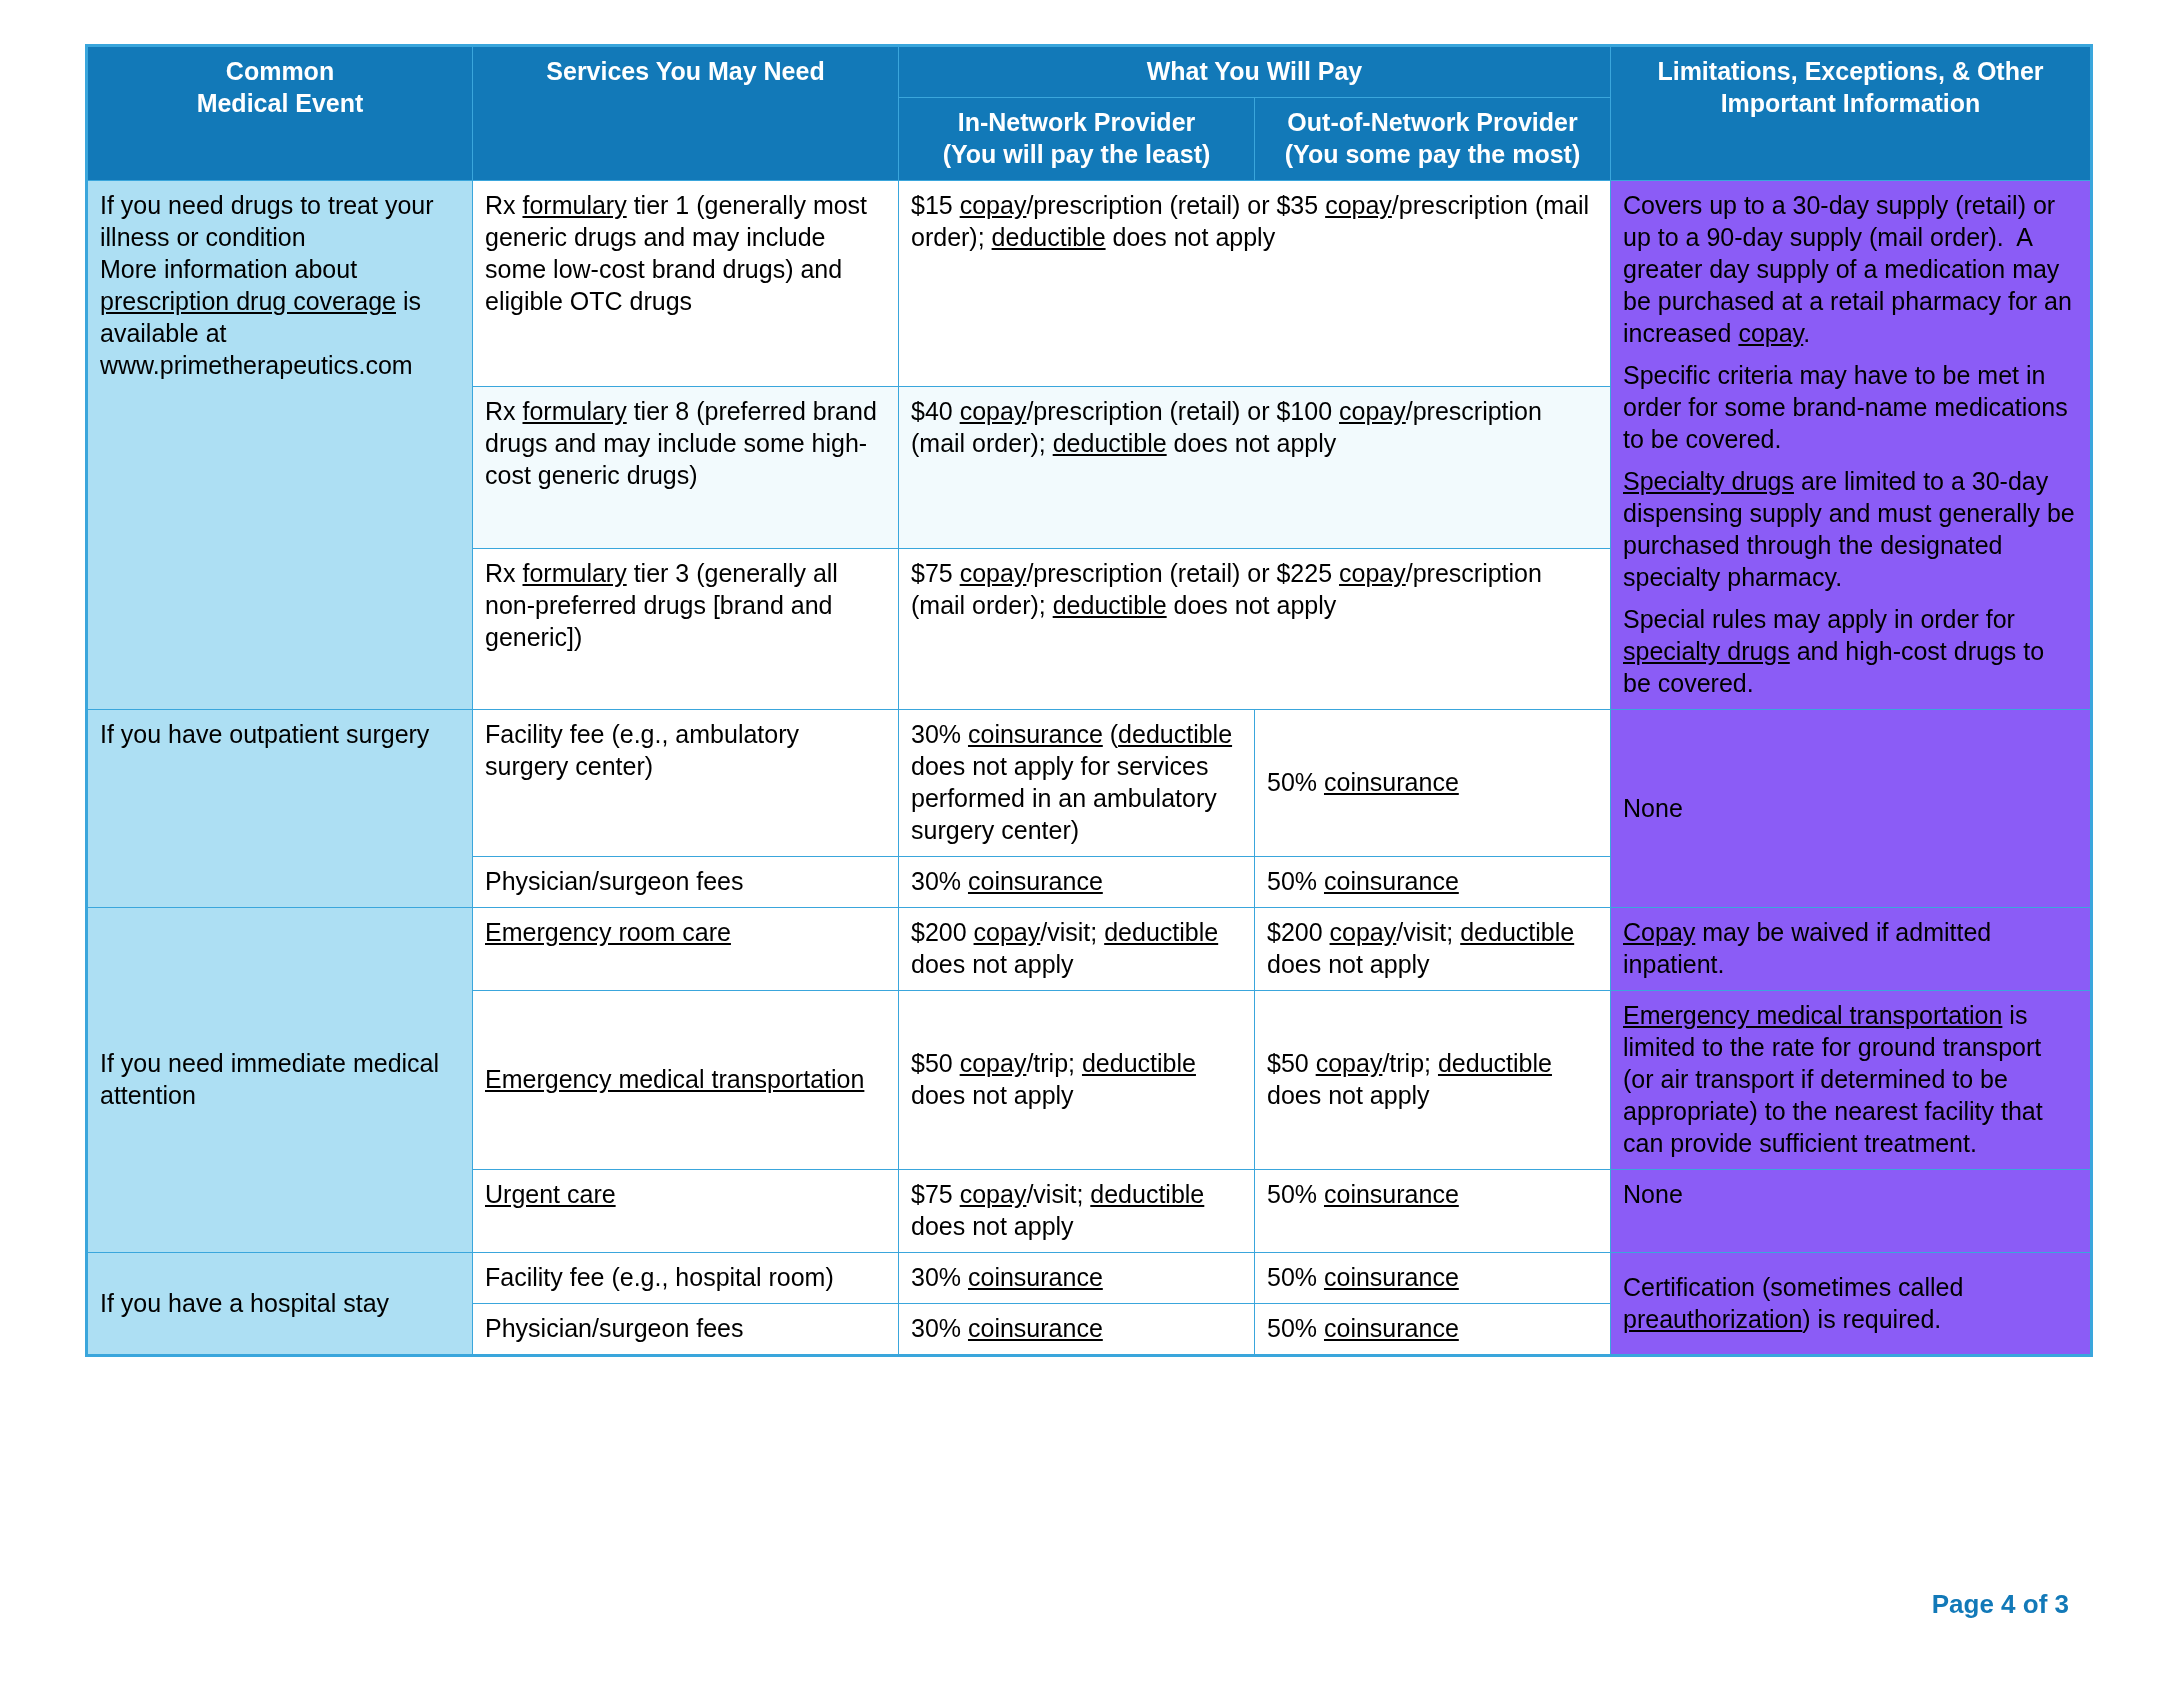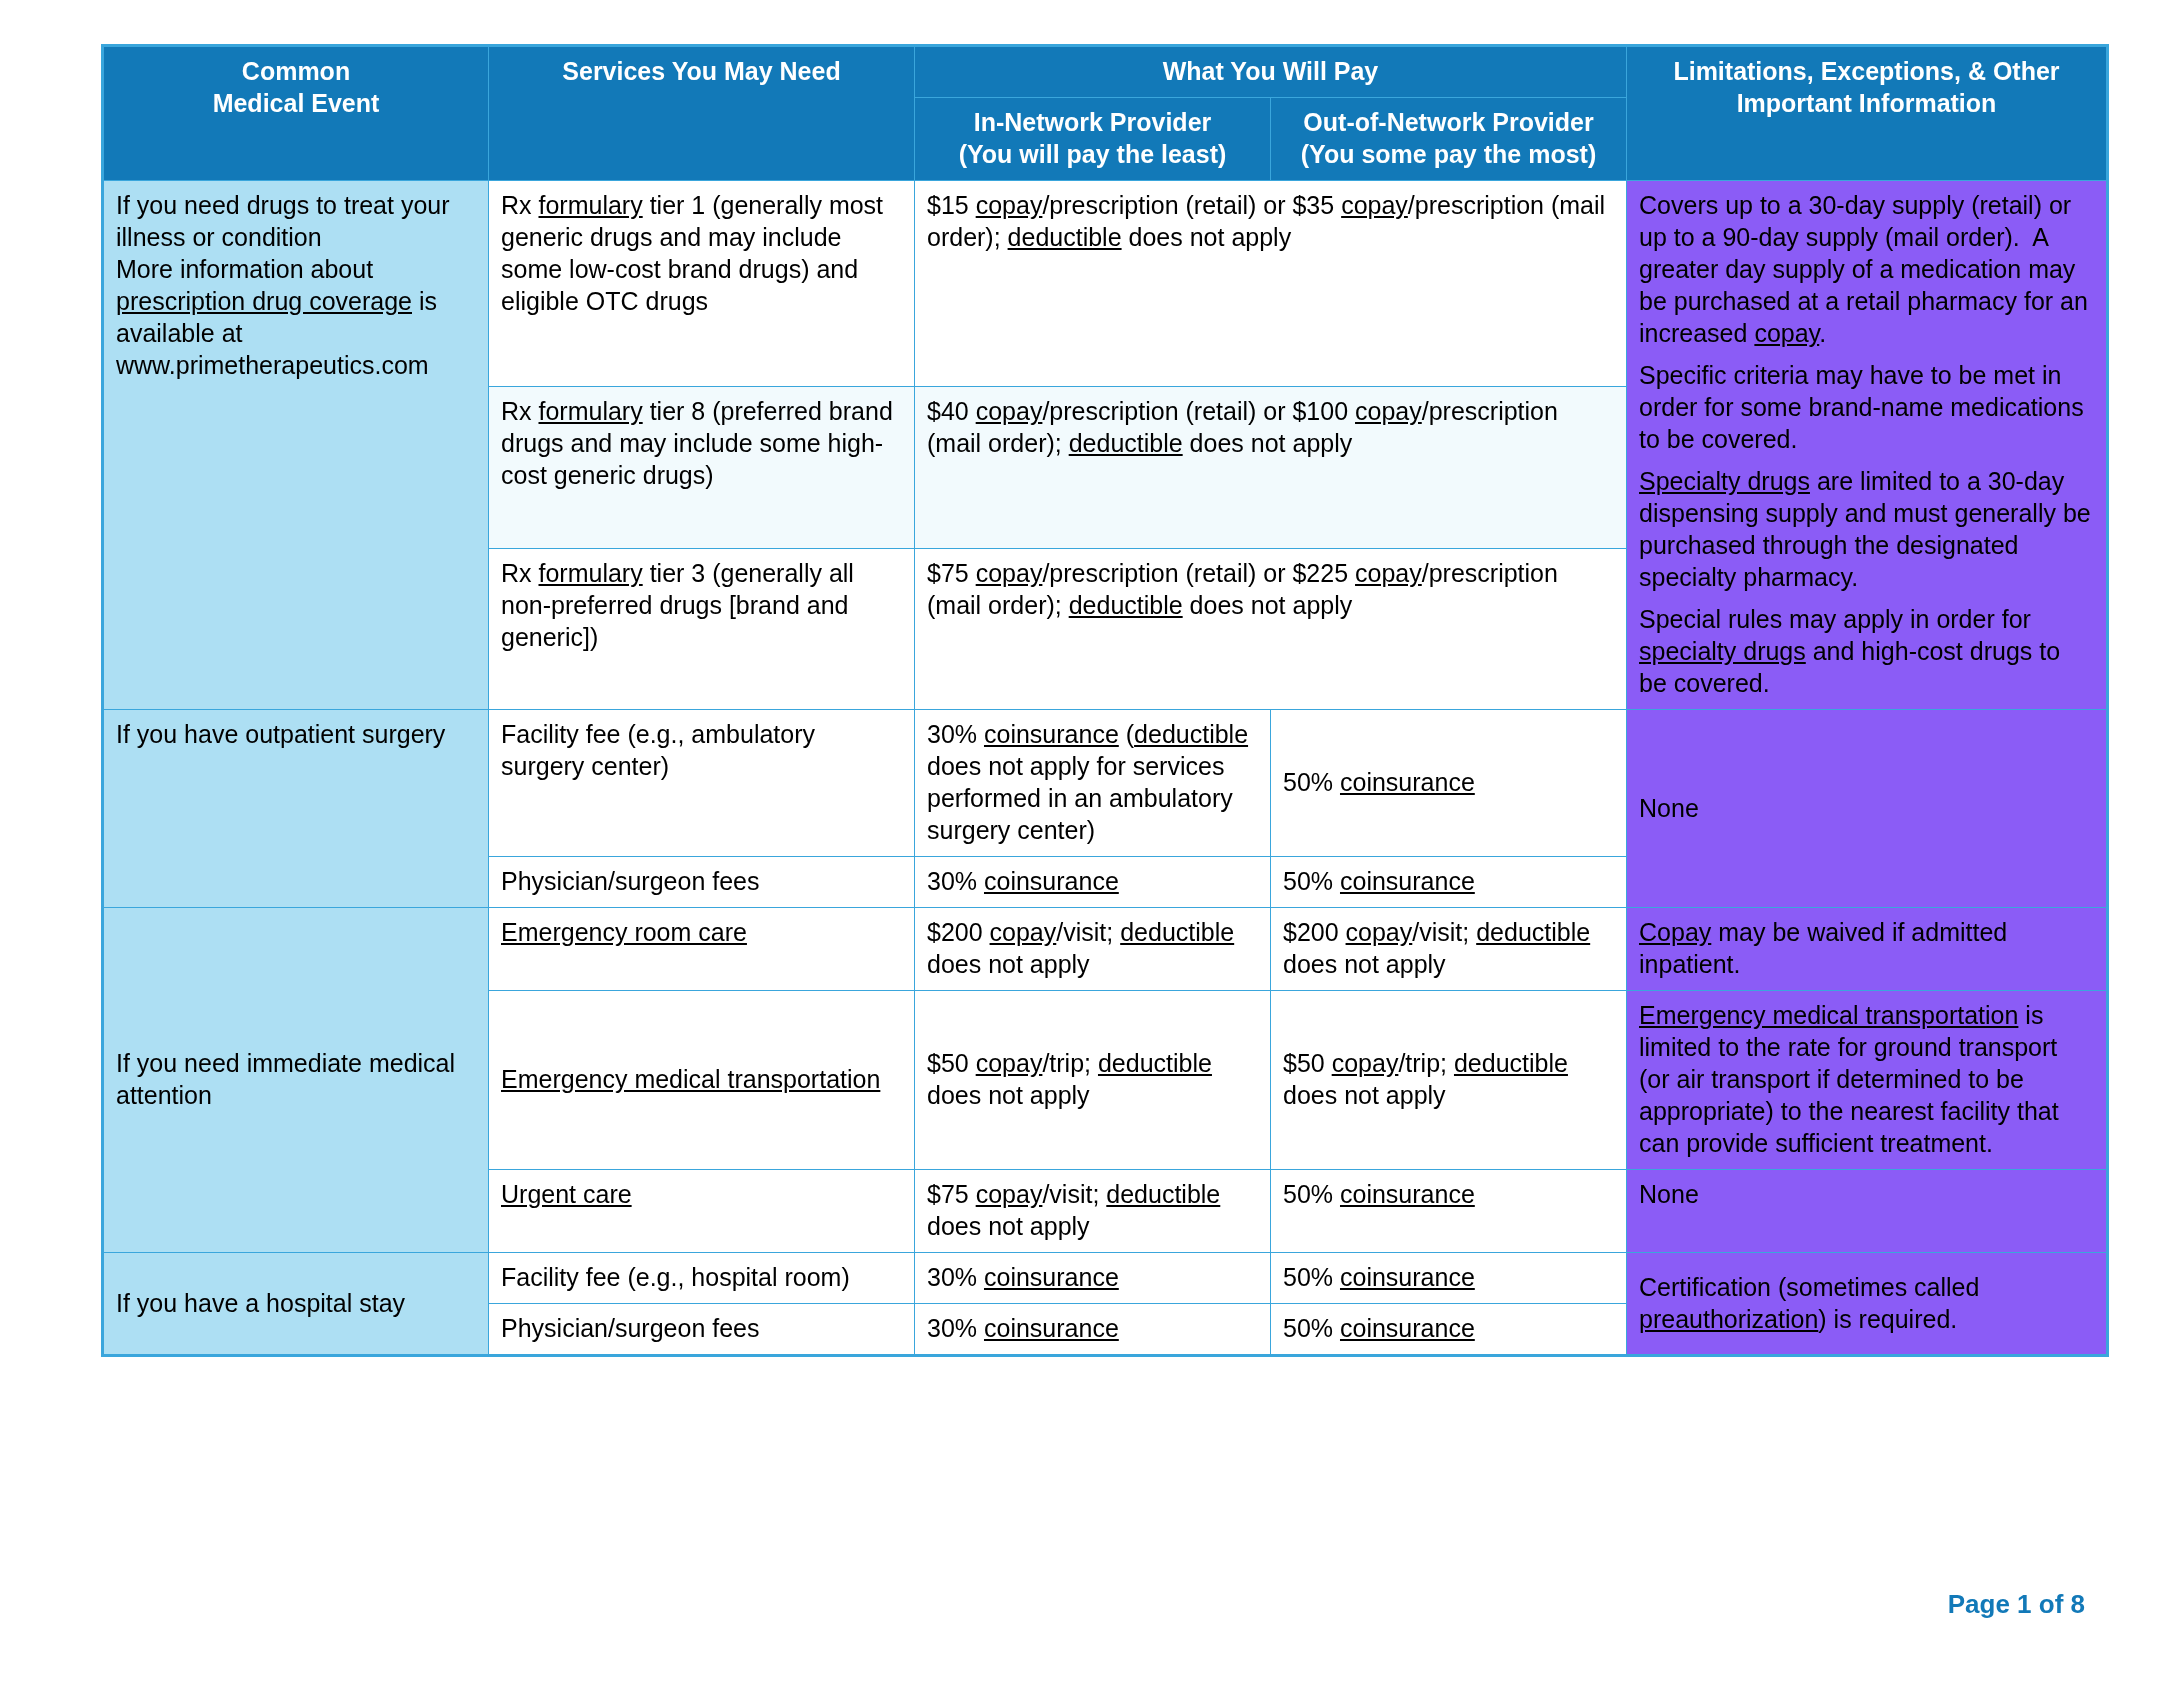--- a/index.html
+++ b/index.html
@@ -13,21 +13,20 @@
     font-family: "Liberation Sans", sans-serif;
     color: #000000;
     position: relative;
   }
   .page {
     box-sizing: border-box;
     width: 2154px;
     height: 1683px;
     padding: 44px 85px 0 85px;
     position: relative;
-    margin-left: 16px;
   }
   table.sbc {
     border-collapse: collapse;
     width: 2006px;
     table-layout: fixed;
     border: 3px solid #3aa6dc;
   }
   table.sbc td, table.sbc th {
     border: 1px solid #3aa6dc;
     vertical-align: top;
@@ -244,15 +243,15 @@
       </tr>
       <tr>
         <td class="service">Physician/surgeon fees</td>
         <td class="pay">30% <span class="u">coinsurance</span></td>
         <td class="pay">50% <span class="u">coinsurance</span></td>
       </tr>
 
     </tbody>
   </table>
 
-  <div class="footer">Page 1 of 8</div>
+  <div class="footer">Page 4 of 3</div>
 </div>
 
 
 </body></html>

